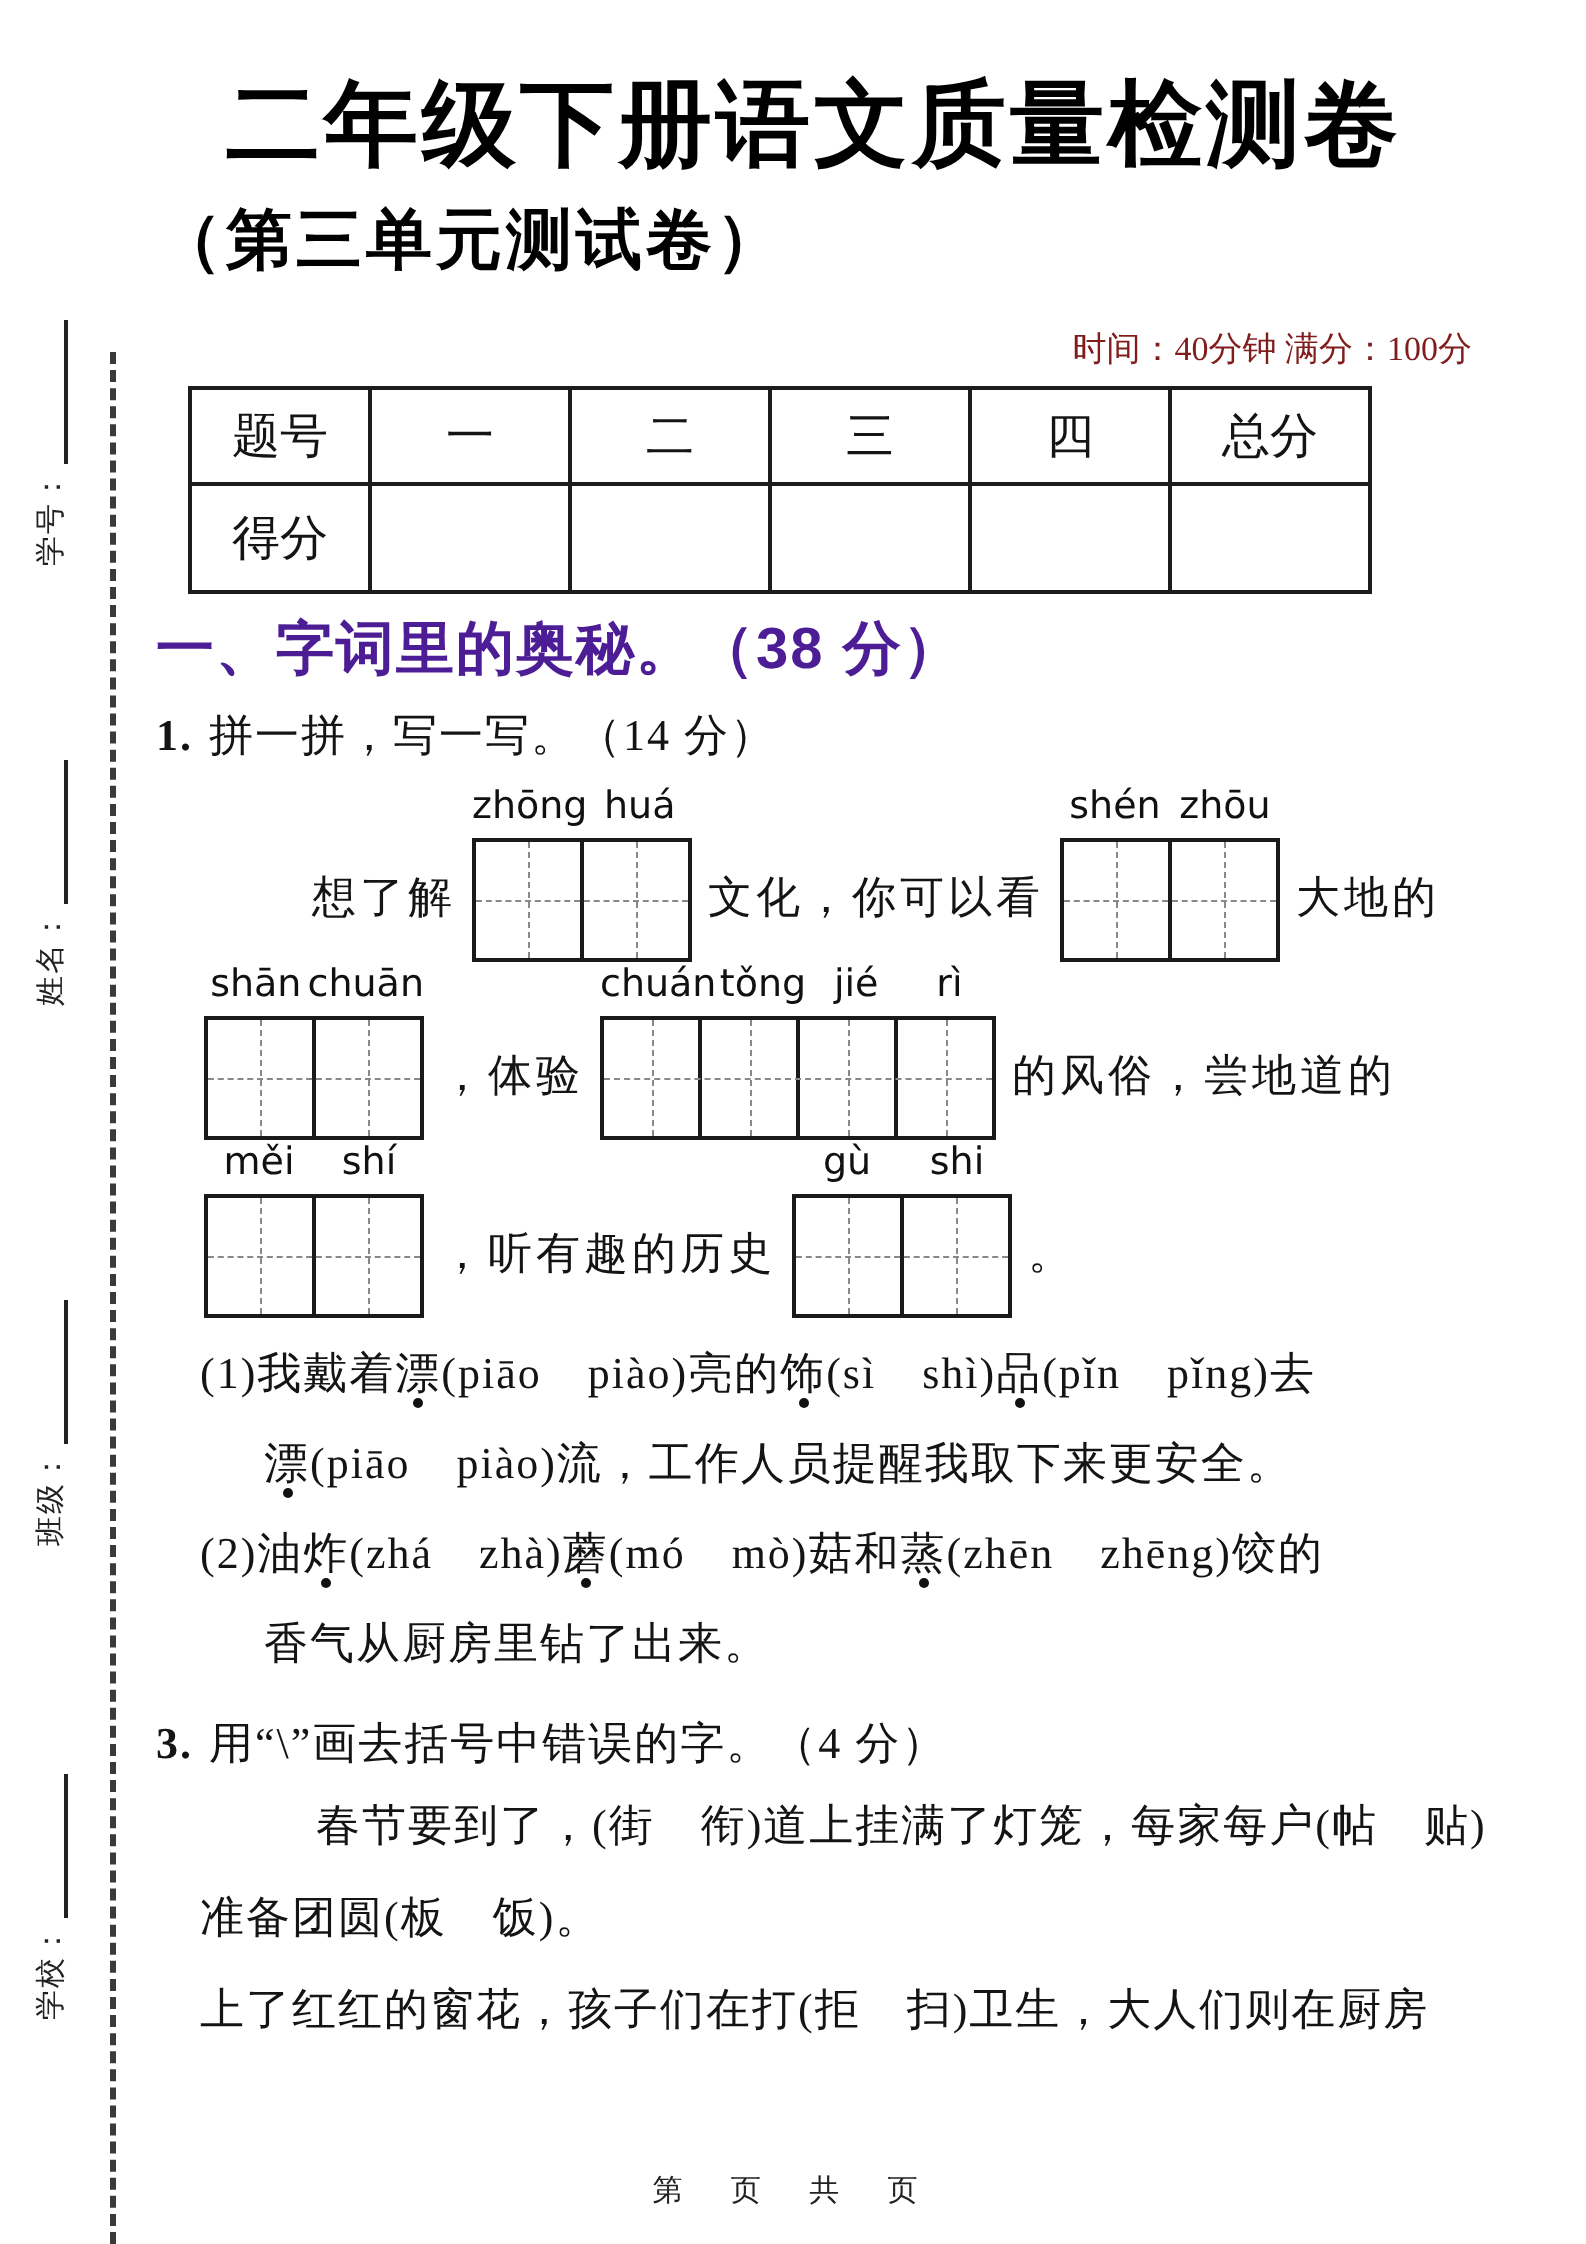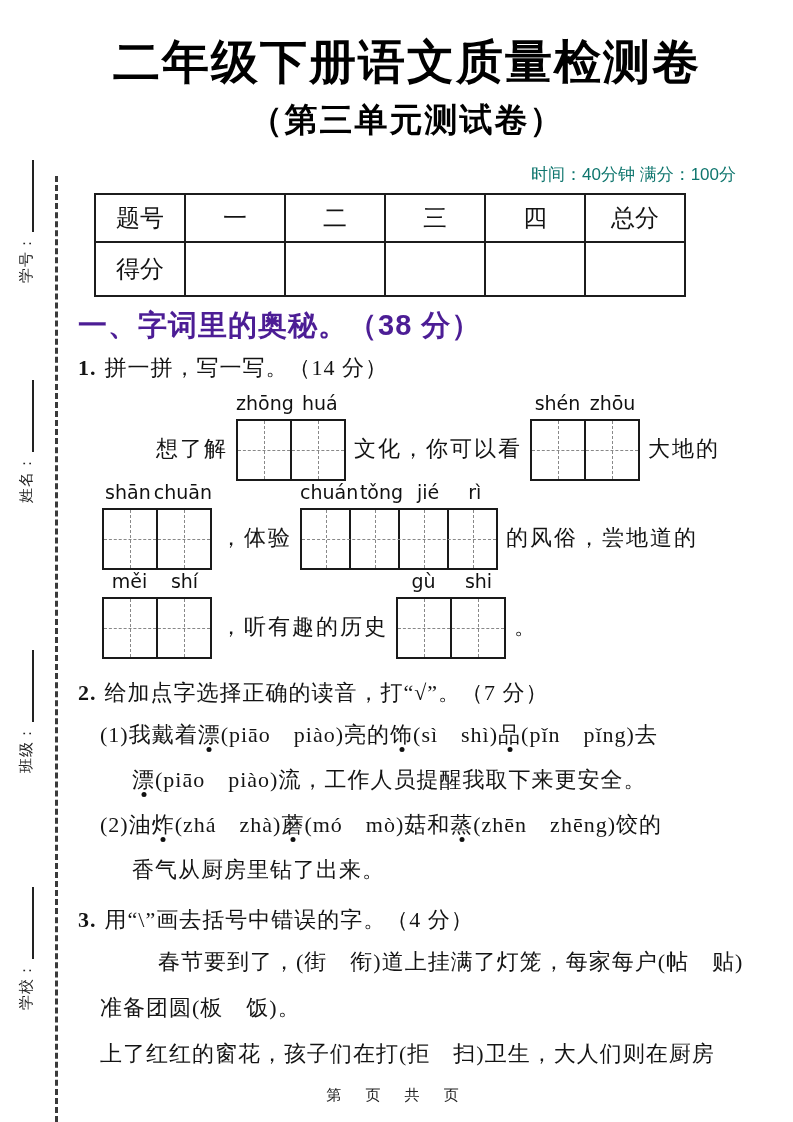--- a/index.html
+++ b/index.html
@@ -23,27 +23,27 @@
   .side-field .side-label { line-height:1.1; letter-spacing:1px; }
   .side-field .side-line { width:72px; height:3px; border-bottom:2px solid #222; margin-left:3px; }
   
   .content { position:absolute; left:78px; top:12px; width:658px; }
   .title {
     margin:22px 0 0 0; text-align:center;
     font-family:"Liberation Sans", sans-serif; font-weight:900;
     font-size:47px; line-height:1.2; letter-spacing:2px; color:#000;
   }
   .subtitle {
-    margin:10px 0 0 0; text-align:center;
+    margin:10px 0 0 0; 
     font-family:"Liberation Sans", sans-serif; font-weight:700;
     font-size:33px; line-height:1.2; letter-spacing:2px; color:#000;
   }
   .exam-info {
     margin-top:24px; text-align:right;
-    font-family:Liberation Sans, sans-serif; font-size:17px; line-height:1.3; color:#0f766e;
+    font-family:Liberation Serif, serif; font-size:17px; line-height:1.3; color:#7f1d1d;
   }
   
   .score-table {
     border-collapse:collapse; margin:7px 0 0 16px; width:592px;
     font-size:24px; text-align:center; table-layout:fixed;
   }
   .score-table th, .score-table td { border:2px solid #1c1c1c; font-weight:normal; padding:0; }
   .score-table .hdr-row th { height:46px; }
   .score-table .val-row td { height:52px; }
   .score-table col.c0 { width:90px; }
@@ -229,23 +229,20 @@
             </div>
             <div class="wbox cells-2">
               <div class="wcell"></div>
               <div class="wcell"></div>
             </div>
           </div>
           <span class="txt">。</span>
         </div>
       </div>
 
-    <div class="qprompt" style="margin-top:20px;">
-      <span class="qnum">2.</span><span>给加点字选择正确的读音，打“√”。（7 分）</span>
-    </div>
     <div class="qbody" id="q2items" style="margin-top:5px;">
         <div class="q2item">
           <div class="tline"><span>(1)我戴着</span><span class="dotch">漂</span><span>(piāo　piào)亮的</span><span class="dotch">饰</span><span>(sì　shì)</span><span class="dotch">品</span><span>(pǐn　pǐng)去</span></div>
           <div class="tline cont"><span class="dotch">漂</span><span>(piāo　piào)流，工作人员提醒我取下来更安全。</span></div>
         </div>
         <div class="q2item">
           <div class="tline"><span>(2)油</span><span class="dotch">炸</span><span>(zhá　zhà)</span><span class="dotch">蘑</span><span>(mó　mò)菇和</span><span class="dotch">蒸</span><span>(zhēn　zhēng)饺的</span></div>
           <div class="tline cont"><span>香气从厨房里钻了出来。</span></div>
         </div>
       </div>

